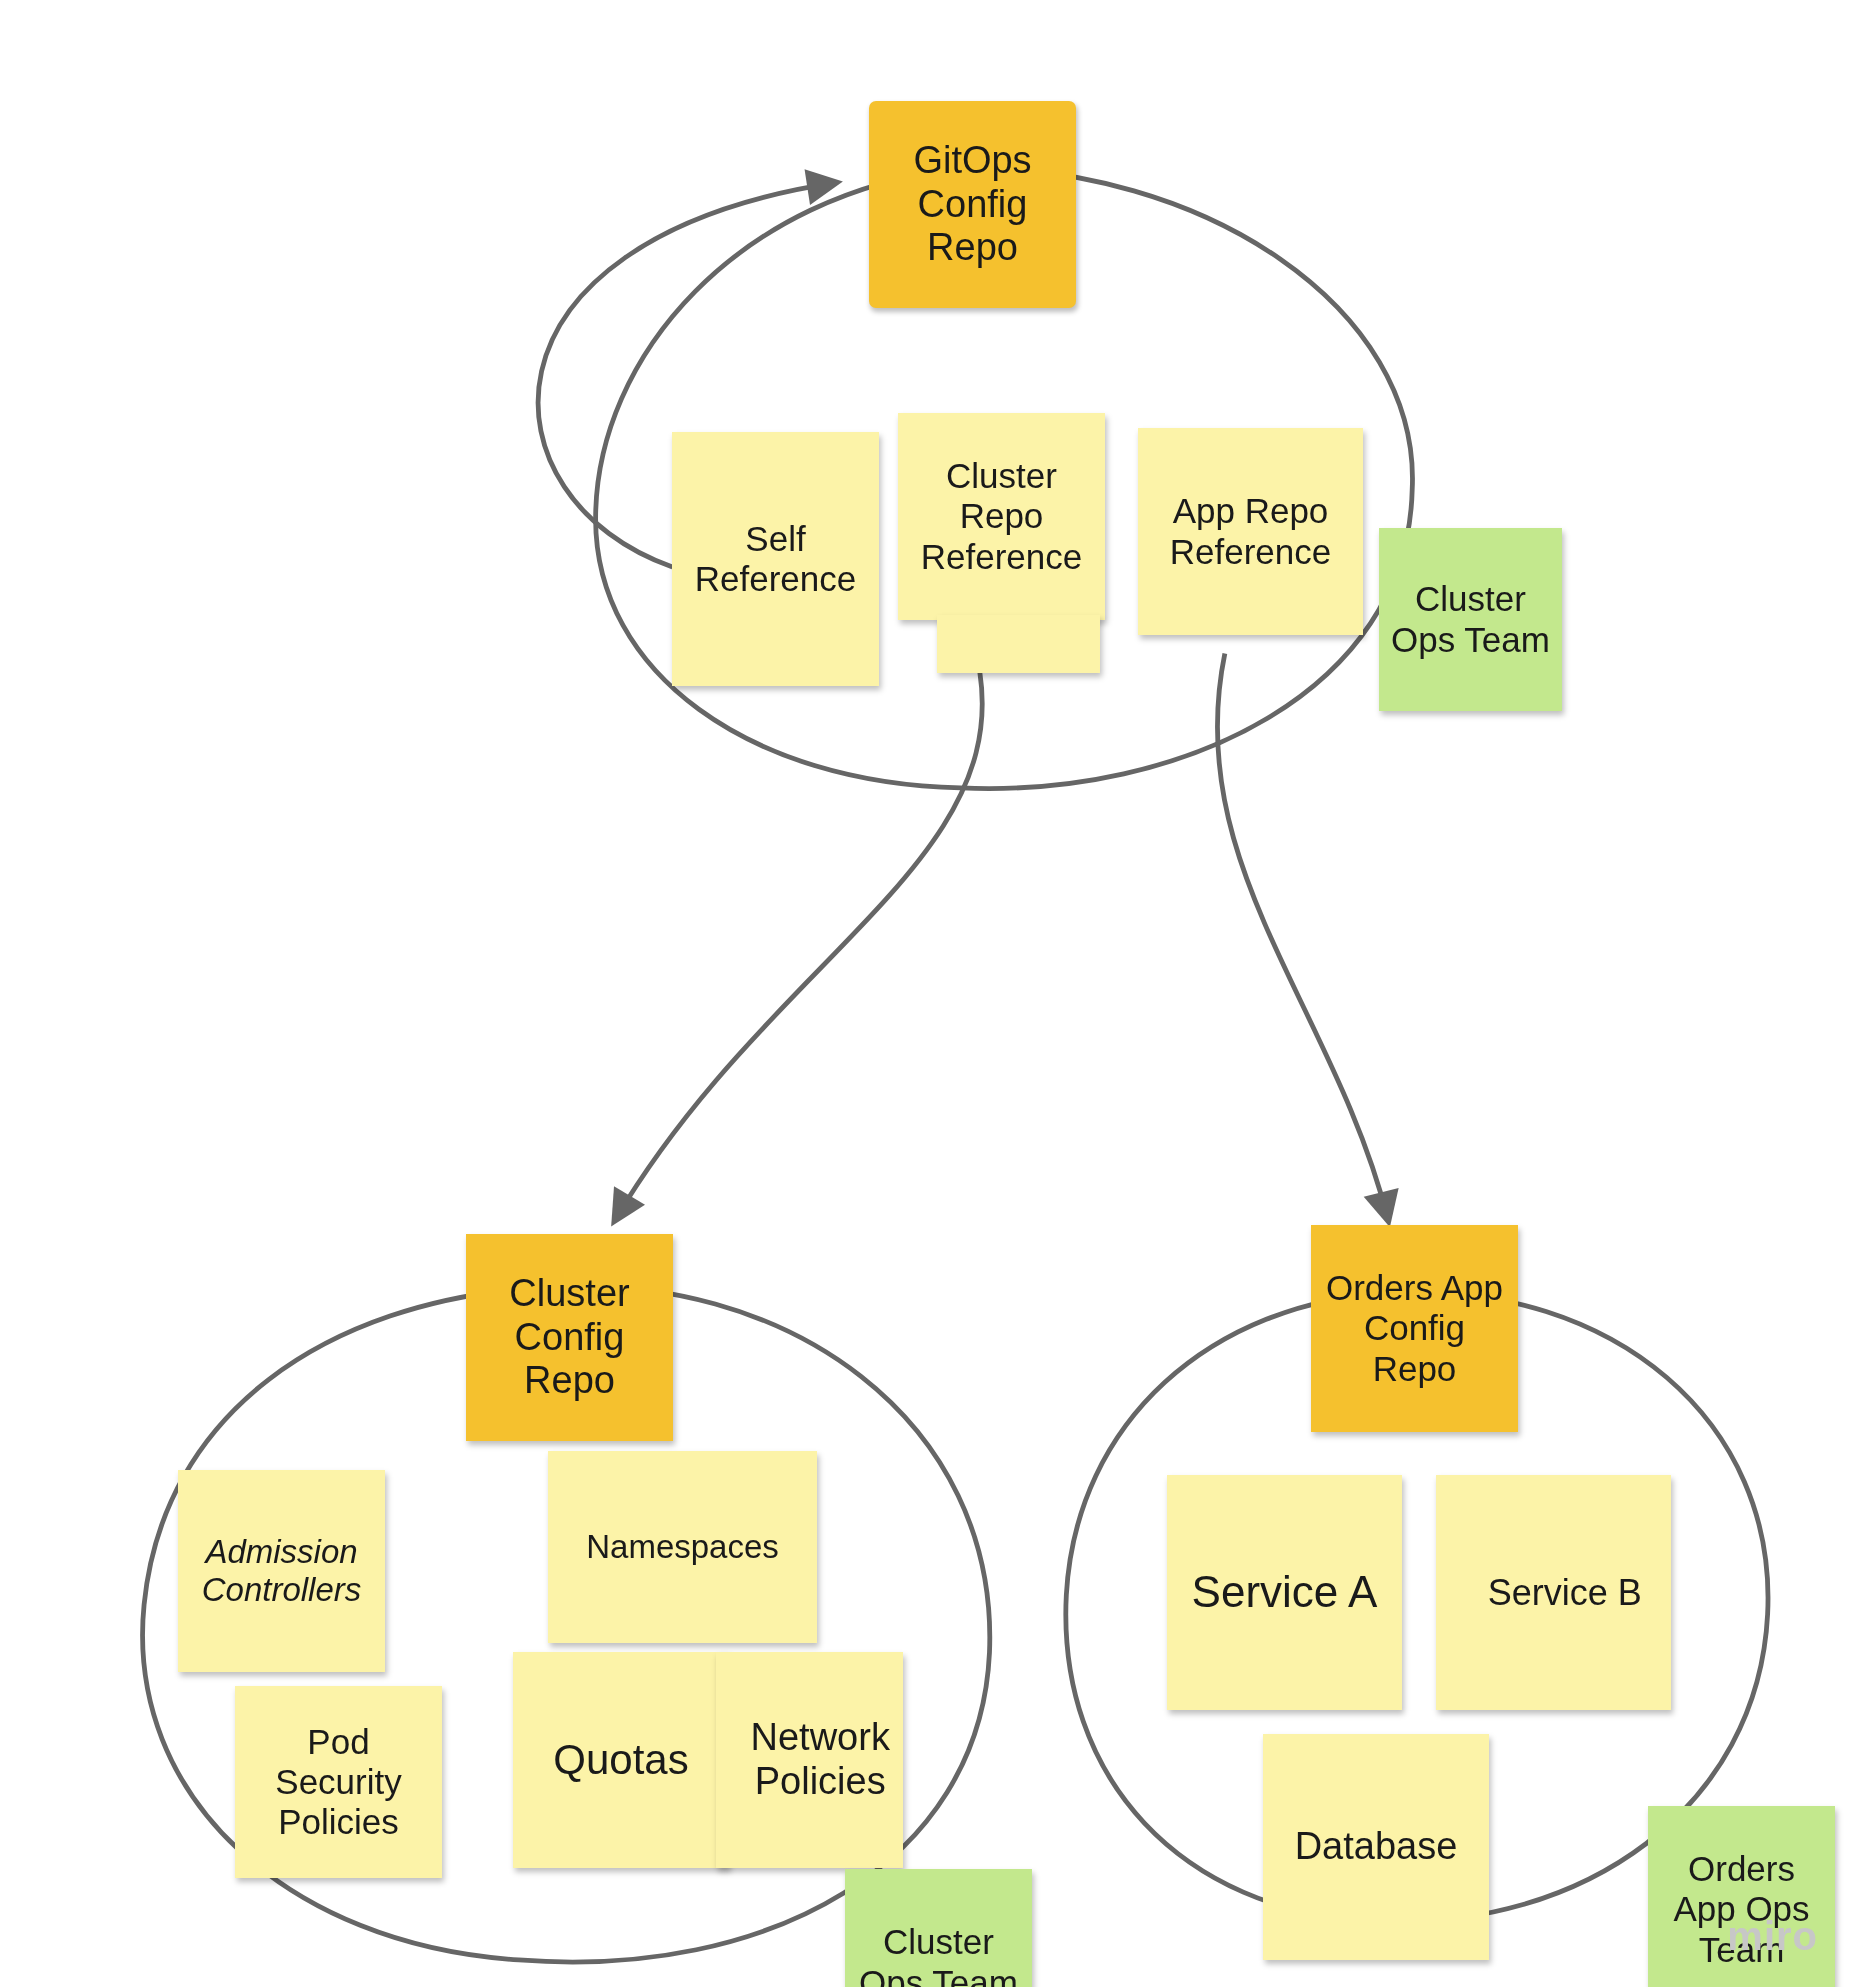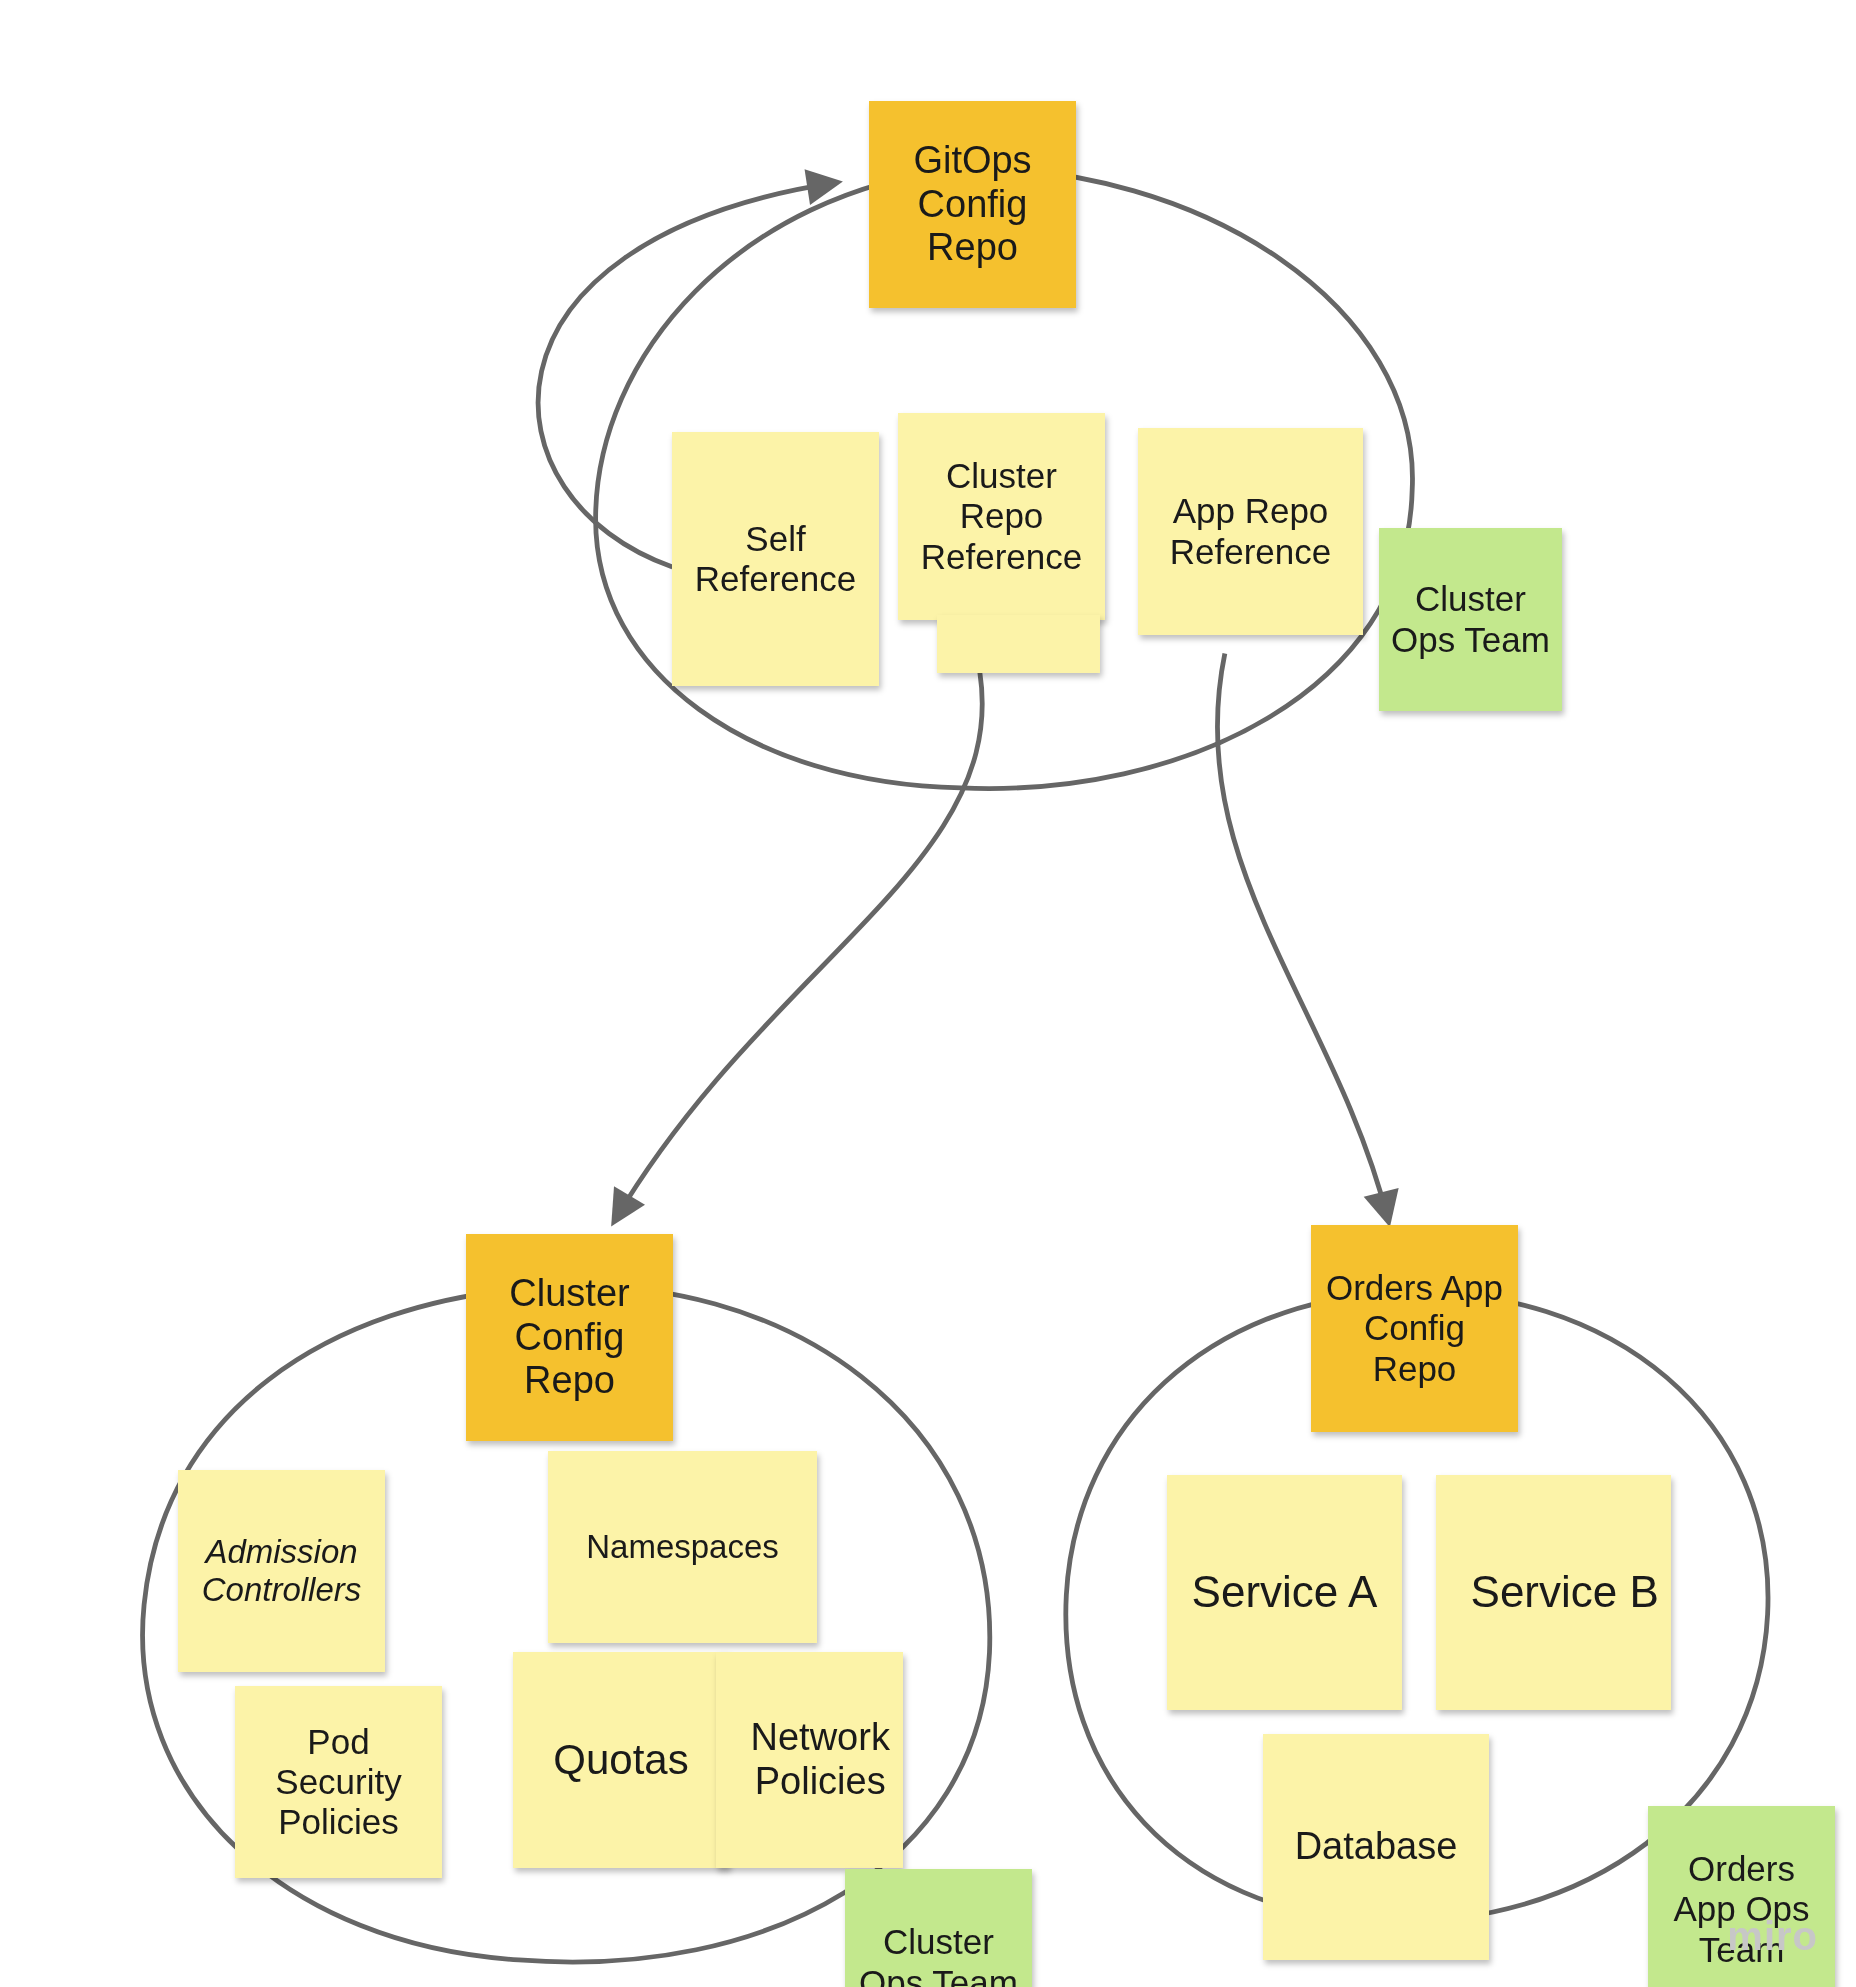--- a/index.html
+++ b/index.html
@@ -75,21 +75,21 @@
   <path d="M 700 590
            C 500 520, 480 250, 870 190" fill="none" stroke="#666666" stroke-width="5" marker-end="url(#arrow)"></path>
 
   <path d="M 1020 700
            C 1050 900, 800 1000, 640 1270" fill="none" stroke="#666666" stroke-width="5" marker-end="url(#arrow)"></path>
 
   <path d="M 1275 680
            C 1230 900, 1390 1050, 1445 1270" fill="none" stroke="#666666" stroke-width="5" marker-end="url(#arrow)"></path>
 </svg>
 
-<div class="note orange" style="left:869px; top:101px; width:207px; height:207px; font-size:38px; font-weight:500;">GitOps Config Repo</div>
+<div class="note orange" style="left:869px; top:101px; width:207px; height:207px; font-size:38px; font-weight:500;border-radius:7px;">GitOps Config Repo</div>
 
 <div class="note yellow" style="left:672px; top:432px; width:207px; height:254px; font-size:35px;">Self Reference</div>
 
 <div class="note yellow" style="left:898px; top:413px; width:207px; height:207px; font-size:35px;">Cluster Repo Reference</div>
 
 <div class="note yellow" style="left:937px; top:615px; width:163px; height:58px;"></div>
 
 <div class="note yellow" style="left:1138px; top:428px; width:225px; height:207px; font-size:35px;">App Repo Reference</div>
 
 <div class="note green" style="left:1379px; top:528px; width:183px; height:183px; font-size:35px;">Cluster Ops Team</div>
@@ -105,20 +105,20 @@
 <div class="note yellow" style="left:485px; top:1652px; width:216px; height:216px; font-size:42px;margin-left:28px;">Quotas</div>
 
 <div class="note yellow" style="left:716px; top:1652px; width:187px; height:216px; font-size:38px;padding-left:31px;">Network Policies</div>
 
 <div class="note green" style="left:845px; top:1869px; width:187px; height:187px; font-size:35px;">Cluster Ops Team</div>
 
 <div class="note orange" style="left:1311px; top:1225px; width:207px; height:207px; font-size:35px; font-weight:500;">Orders App Config Repo</div>
 
 <div class="note yellow" style="left:1167px; top:1475px; width:235px; height:235px; font-size:44px;">Service A</div>
 
-<div class="note yellow" style="left:1436px; top:1475px; width:235px; height:235px; font-size:44px;padding-left:32px;">Service B</div>
+<div class="note yellow" style="left:1436px; top:1475px; width:235px; height:235px; font-size:36px;padding-left:32px;">Service B</div>
 
 <div class="note yellow" style="left:1263px; top:1734px; width:226px; height:226px; font-size:38px;">Database</div>
 
 <div class="note green" style="left:1648px; top:1806px; width:187px; height:207px; font-size:35px;">Orders App Ops Team</div>
 
 <div class="watermark">miro</div>
 
 
 </body></html>

